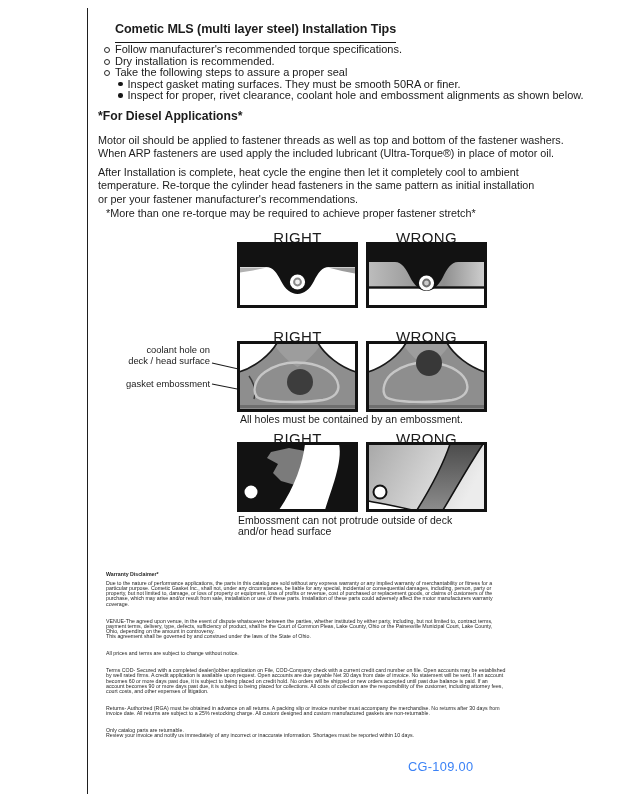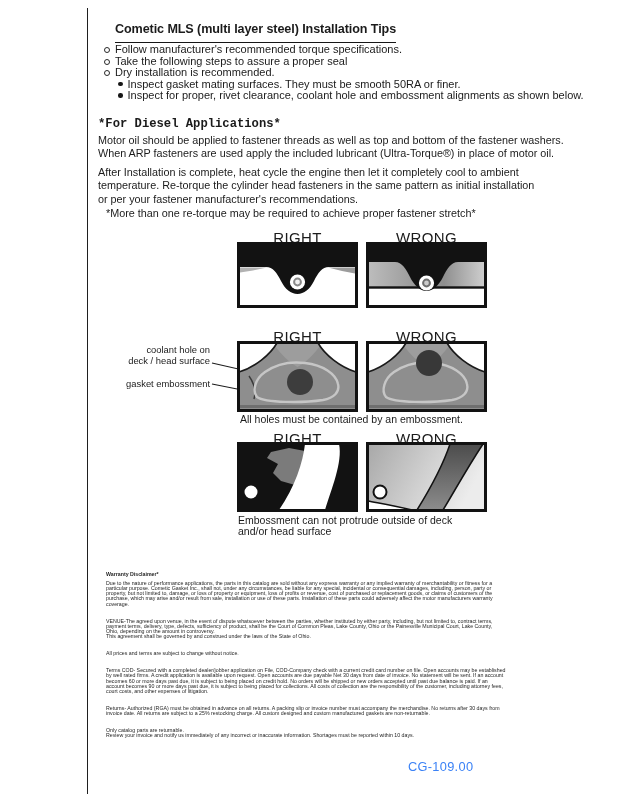--- a/index.html
+++ b/index.html
@@ -6,21 +6,21 @@
   body{width:618px;height:800px;background:#ffffff;font-family:"Liberation Sans","DejaVu Sans",sans-serif;color:#1b1b1b;-webkit-font-smoothing:antialiased;}
   .page{position:relative;width:618px;height:800px;background:#fff;overflow:hidden;}
   .abs{position:absolute;}
   .left-rule{left:87px;top:8px;width:1px;height:786px;background:#1f1f1f;}
   .title{left:115px;top:22px;font-size:12.6px;font-weight:bold;letter-spacing:-0.1px;border-bottom:1.6px solid #161616;padding-bottom:6px;}
   .bullets{left:104px;top:44px;font-size:11px;line-height:11.6px;}
   .b-row{display:flex;align-items:flex-start;}
   .sub{margin-left:14px;text-align:right;}
   .mk-o{width:4px;height:4px;border:1px solid #2a2a2a;border-radius:50%;margin:3px 5px 0 0;flex:none;}
   .mk-f{width:4.5px;height:4.5px;background:#161616;border-radius:50%;margin:3px 5px 0 0;flex:none;}
-  .h2{left:98px;top:117px;font-size:12.2px;font-weight:bold;font-family:Liberation Mono, monospace;}
+  .h2{left:98px;top:109px;font-size:12.2px;font-weight:bold;}
   .para{left:98px;width:480px;font-size:10.8px;line-height:13.4px;white-space:pre-line;}
   .p1{top:134px;} .p2{top:166px;} .p3{top:207px;margin-left:8px;}
   .dg-head{font-size:15px;letter-spacing:0.4px;width:121px;text-align:center;}
   .cap{font-size:10.5px;line-height:10.8px;white-space:pre-line;}
   .callout{font-size:9.4px;line-height:10.6px;text-align:right;white-space:pre-line;}
   .legal{left:106px;top:571px;width:800px;transform:scale(0.5);transform-origin:0 0;font-size:10.5px;line-height:10.6px;color:#262626;}
   .legal .lh{font-weight:bold;margin:0 0 7px 0;}
   .legal p{margin:0 0 23px 0;white-space:pre-line;}
   .pagecode{left:408px;top:759px;font-size:12.8px;letter-spacing:0.3px;color:#3b82f6;}
   svg{display:block;}
@@ -34,25 +34,25 @@
 
   <div class="abs title">Cometic MLS (multi layer steel) Installation Tips</div>
 
   <div class="abs bullets">
     <div class="b-row">
         <span class="mk-o"></span>
         <span>Follow manufacturer's recommended torque specifications.</span>
       </div>
     <div class="b-row">
         <span class="mk-o"></span>
-        <span>Take the following steps to assure a proper seal</span>
+        <span>Dry installation is recommended.</span>
       </div>
     <div class="b-row">
         <span class="mk-o"></span>
-        <span>Dry installation is recommended.</span>
+        <span>Take the following steps to assure a proper seal</span>
       </div>
     <div class="b-row sub">
         <span class="mk-f"></span>
         <span>Inspect gasket mating surfaces.  They must be smooth 50RA or finer.</span>
       </div>
     <div class="b-row sub">
         <span class="mk-f"></span>
         <span>Inspect for proper, rivet clearance, coolant hole and embossment alignments as shown below.</span>
       </div>
   </div>

